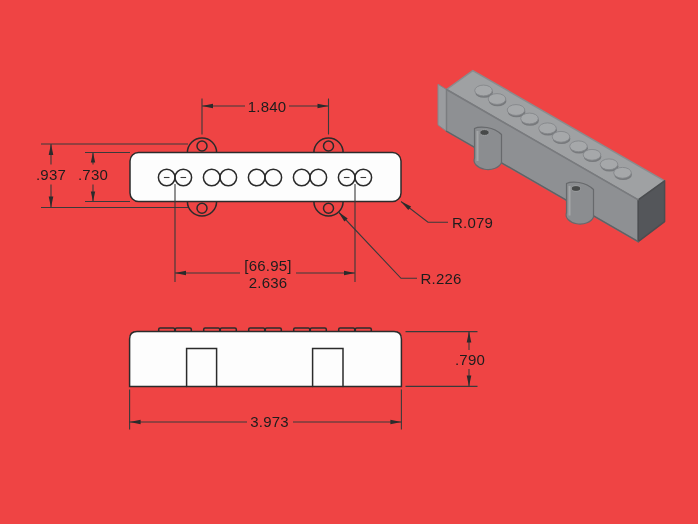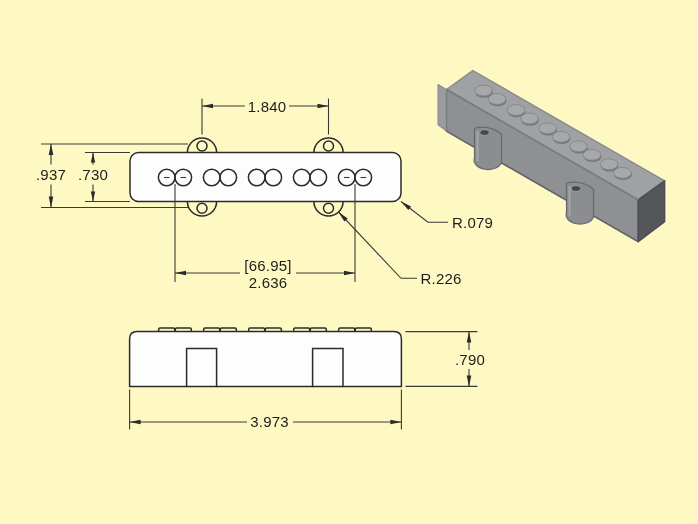--- a/index.html
+++ b/index.html
@@ -1,19 +1,19 @@
 <!DOCTYPE html>
 <html><head>
 <meta charset="utf-8">
 <style>
   html,body{margin:0;padding:0;background:#ffffff;}
   .canvas{
     position:relative;
     width:698px;height:524px;
-    background:#fef9c3;
+    background:#ef4444;
     font-family:"Liberation Sans", sans-serif;
     overflow:hidden;
   }
   svg{display:block;}
   .outline{fill:none;stroke:#2b2b2b;stroke-width:1.5;stroke-linecap:round;}
   .outline-fill{fill:#fdfdfd;stroke:#2b2b2b;stroke-width:1.5;}
   .dimline{fill:none;stroke:#3a3a3a;stroke-width:1.1;stroke-linecap:butt;}
   .arrow{fill:#2b2b2b;stroke:none;}
   .dimtext{fill:#1d1d1d;font-size:15px;letter-spacing:0.2px;}
   .mid{text-anchor:middle;}

